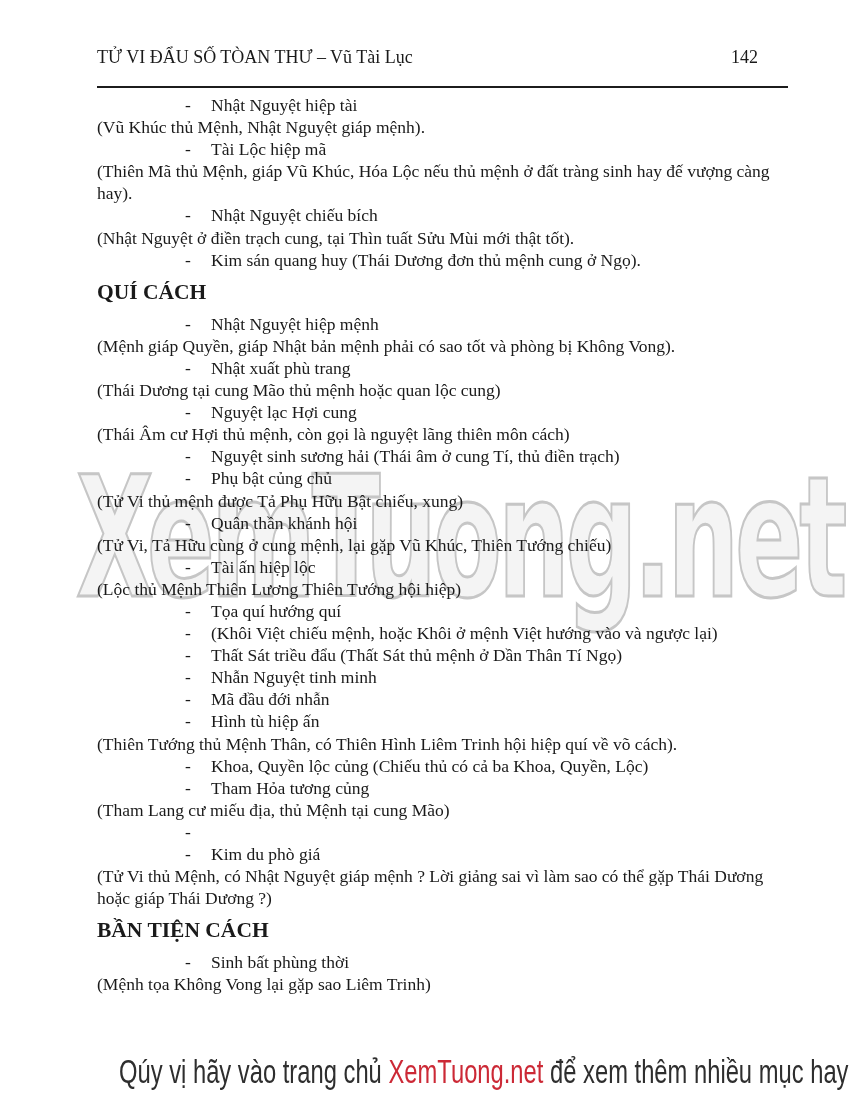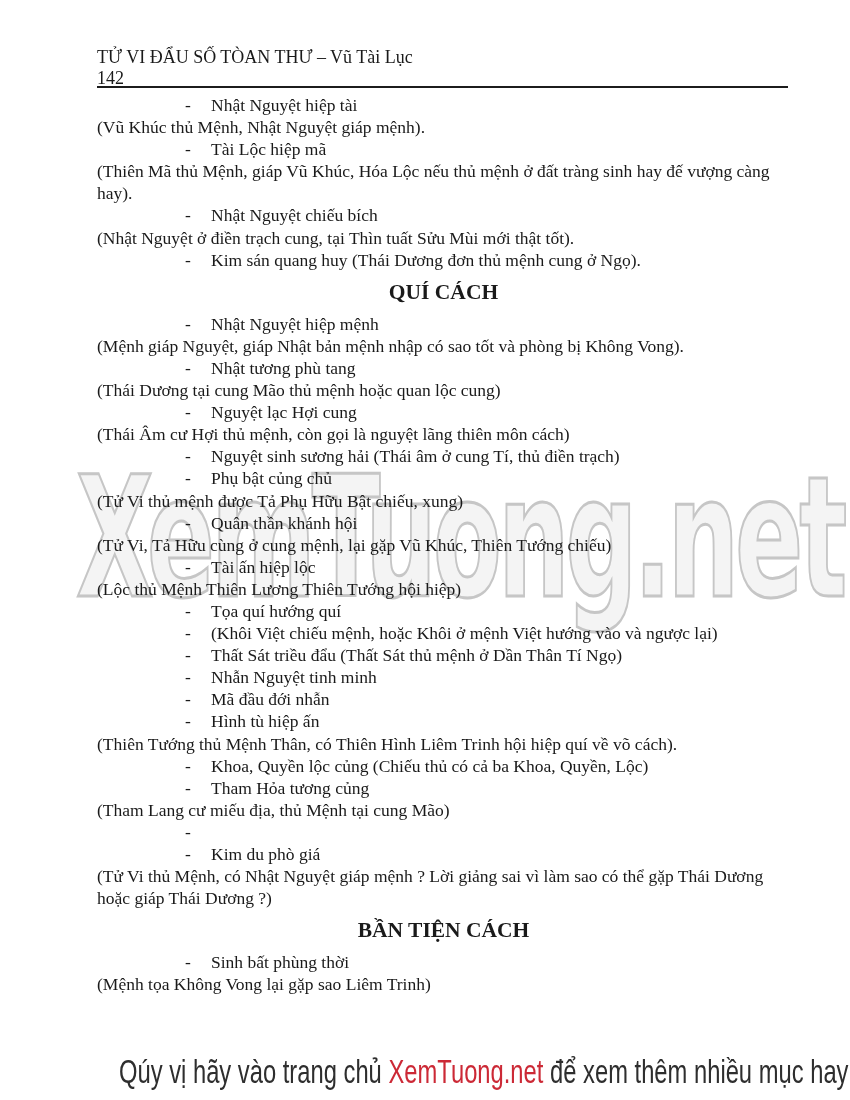--- a/index.html
+++ b/index.html
@@ -30,43 +30,42 @@
     transform-origin:left top;
     user-select:none;
   }
 
   .header-row {
     position:absolute;
     left:97px; top:47px; width:691px;
     display:flex; justify-content:space-between; align-items:flex-start;
     font-size:18px;
     z-index:2;
-    flex-direction:column;
-  }
-  .page-number { margin-right:15px; }
+  }
+  .page-number { margin-right:30px; }
 
   .rule {
     position:absolute;
     left:97px; top:86px; width:691px;
     border-top:2px solid #1c1c1c;
     z-index:2;
   }
 
   .content {
     position:absolute;
     left:97px; top:94px; width:693px;
     font-size:17.5px;
     line-height:22.1px;
     z-index:1;
   }
   .para { }
   .item { display:flex; padding-left:88px; }
   .item .dash { flex:none; width:26px; }
   .heading {
-    text-align:center;
+    text-align:left;
     font-weight:bold;
     font-size:21.5px;
     line-height:26px;
     margin:8px 0;
   }
 
   .footer {
     position:absolute;
     left:0; top:1053px; width:850px;
     text-align:center;
@@ -111,24 +110,24 @@
       <div class="para">(Nhật Nguyệt ở điền trạch cung, tại Thìn tuất Sửu Mùi mới thật tốt).</div>
       <div class="item">
         <span class="dash">-</span>
         <span>Kim sán quang huy (Thái Dương đơn thủ mệnh cung ở Ngọ).</span>
       </div>
       <div class="heading">QUÍ CÁCH</div>
       <div class="item">
         <span class="dash">-</span>
         <span>Nhật Nguyệt hiệp mệnh</span>
       </div>
-      <div class="para">(Mệnh giáp Nguyệt, giáp Nhật bản mệnh nhập có sao tốt và phòng bị Không Vong).</div>
-      <div class="item">
-        <span class="dash">-</span>
-        <span>Nhật tương phù tang</span>
+      <div class="para">(Mệnh giáp Quyền, giáp Nhật bản mệnh phải có sao tốt và phòng bị Không Vong).</div>
+      <div class="item">
+        <span class="dash">-</span>
+        <span>Nhật xuất phù trang</span>
       </div>
       <div class="para">(Thái Dương tại cung Mão thủ mệnh hoặc quan lộc cung)</div>
       <div class="item">
         <span class="dash">-</span>
         <span>Nguyệt lạc Hợi cung</span>
       </div>
       <div class="para">(Thái Âm cư Hợi thủ mệnh, còn gọi là nguyệt lãng thiên môn cách)</div>
       <div class="item">
         <span class="dash">-</span>
         <span>Nguyệt sinh sương hải (Thái âm ở cung Tí, thủ điền trạch)</span>

